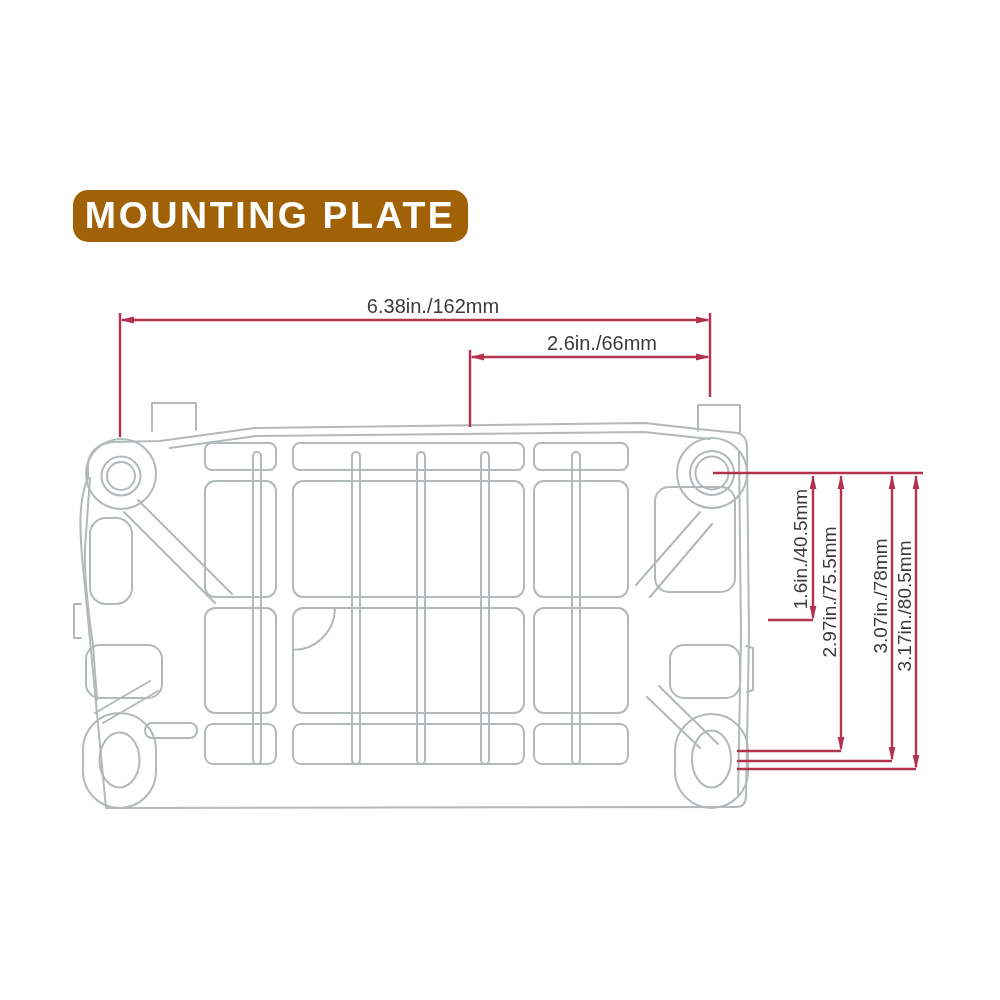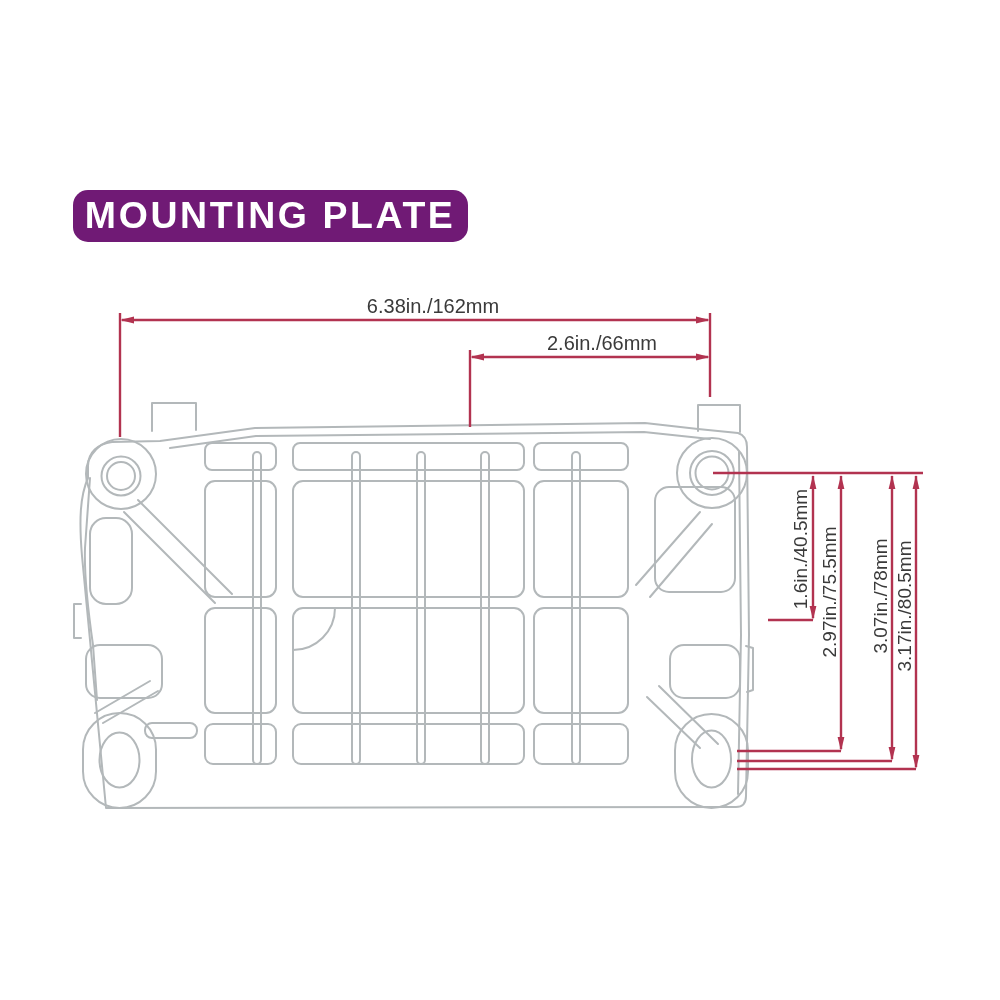--- a/index.html
+++ b/index.html
@@ -1,19 +1,19 @@
 <!DOCTYPE html>
 <html><head>
 <meta charset="utf-8">
 <style>
   html,body{margin:0;padding:0;background:#ffffff;}
   #canvas{position:relative;width:1000px;height:1000px;background:#ffffff;overflow:hidden;
           font-family:"Liberation Sans",sans-serif;}
   #title-badge{position:absolute;left:73px;top:190px;width:395px;height:52px;
-               background:#701a75;border-radius:15px;display:flex;align-items:center;justify-content:center;}
+               background:#a16207;border-radius:15px;display:flex;align-items:center;justify-content:center;}
   #title-badge span{color:#ffffff;font-weight:bold;font-size:36px;letter-spacing:2.5px;
                     transform:scaleX(1.04);white-space:nowrap;}
   svg{position:absolute;left:0;top:0;}
   .dimtext{font-family:"Liberation Sans",sans-serif;font-size:20px;fill:#3a3a3a;}
   .dimtext-v{font-family:"Liberation Sans",sans-serif;font-size:19px;fill:#3a3a3a;}
 </style>
 </head>
 <body>
 
 <div id="canvas">

